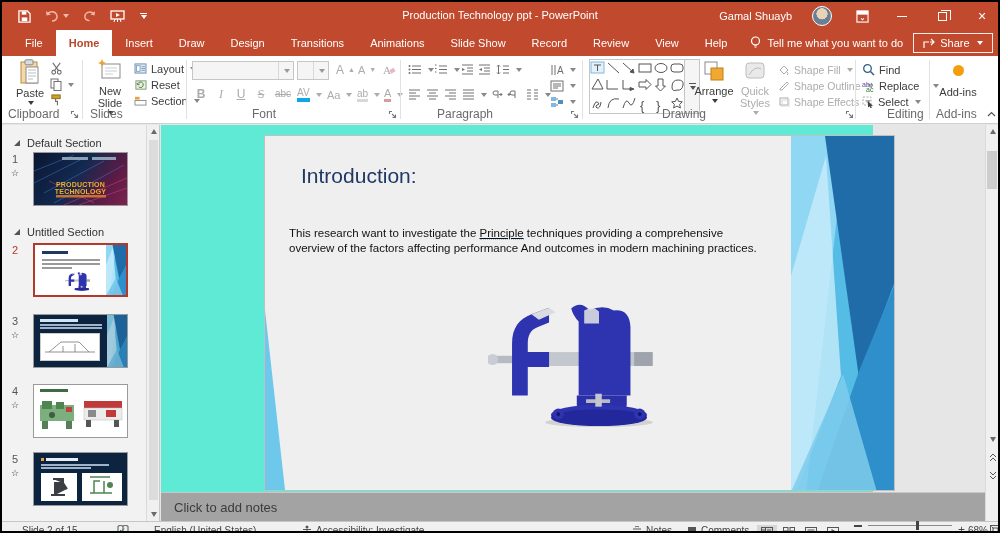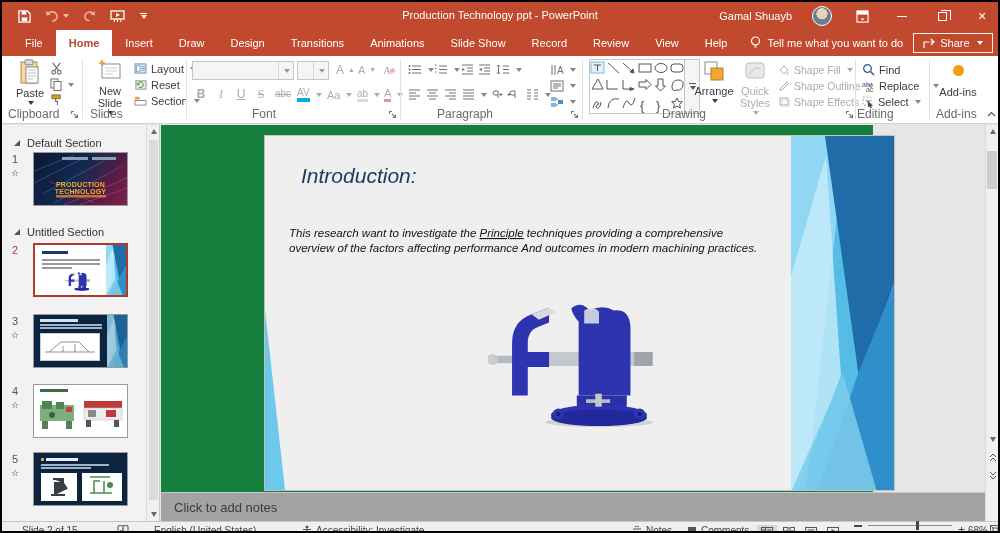--- a/index.html
+++ b/index.html
@@ -48,21 +48,21 @@
   .thumb.sel{border:2px solid #B03A2B;}
   .tnum{position:absolute;left:10px;font-size:11px;color:#555;}
   .tnum.sel{color:#B03A2B;}
   .tstar{position:absolute;left:9px;font-size:9px;color:#333;}
   .pscroll{position:absolute;right:0;top:0;width:13px;height:396px;background:#F0F0F0;border-left:1px solid #DADADA;}
   .arrbox{position:absolute;left:0;width:13px;height:13px;background:#F0F0F0;display:flex;align-items:center;justify-content:center;}
   .tri-up{width:0;height:0;border-left:3.5px solid transparent;border-right:3.5px solid transparent;border-bottom:5px solid #6a6a6a;}
   .tri-dn{width:0;height:0;border-left:3.5px solid transparent;border-right:3.5px solid transparent;border-top:5px solid #6a6a6a;}
 
   
-  .workspace{position:absolute;left:159px;top:123px;width:712px;height:367px;background:#15803d;font-style:italic;}
+  .workspace{position:absolute;left:159px;top:123px;width:712px;height:367px;background:#5eead4;}
   .slide{position:absolute;left:103px;top:10px;width:631px;height:356px;background:#EFEFEF;border:1px solid #C0C0C0;overflow:hidden;}
   .slide-title{position:absolute;left:36px;top:28px;font-size:21px;color:#1F3864;}
   .slide-body{position:absolute;left:24px;top:90px;width:470px;font-size:11.5px;line-height:14.5px;color:#111;}
   .ulink{text-decoration:underline;border-bottom:1px dotted #9DC3E6;}
 
   
   .notes{position:absolute;left:159px;top:490px;width:837px;height:29px;background:#a3a3a3;border-top:1px solid #C8C8C8;}
   .notes-text{position:absolute;left:13px;top:7px;font-size:13px;color:#3b3b3b;}
 
   
@@ -557,21 +557,21 @@
         <span class="car" style="color:#888;margin-left:10px"></span>
       </span>
   <span class="smallbtn" style="left:860px;top:38px">
         <svg width="12" height="12" viewBox="0 0 12 12">
           <rect x="1" y="1" width="8" height="8" fill="none" stroke="#ACACAC" stroke-dasharray="2 1.5"></rect>
           <path d="M6,5 L11,10 L8.8,10.2 L10,12 L8.5,12 L7.5,10.3 L6,11.6 Z" fill="#444"></path>
         </svg>
         <span>Select</span>
         <span class="car" style="color:#888"></span>
       </span>
-  <div class="rlabel" style="left:855px;width:70px">Editing</div>
+  <div class="rlabel" style="left:885px;width:70px">Editing</div>
   <div class="rsep" style="left:927px"></div>
 
   <div class="bigbtn" style="left:934px;width:44px">
     <span style="width:11px;height:11px;border-radius:50%;background:#F59E0B;margin-top:6px"></span>
     <span style="margin-top:8px">Add-ins</span>
   </div>
   <div class="rlabel" style="left:934px;width:44px">Add-ins</div>
 
   <span class="smallbtn" style="left:985px;top:50px;color:#555">
         <svg width="9" height="6" viewBox="0 0 9 6">

